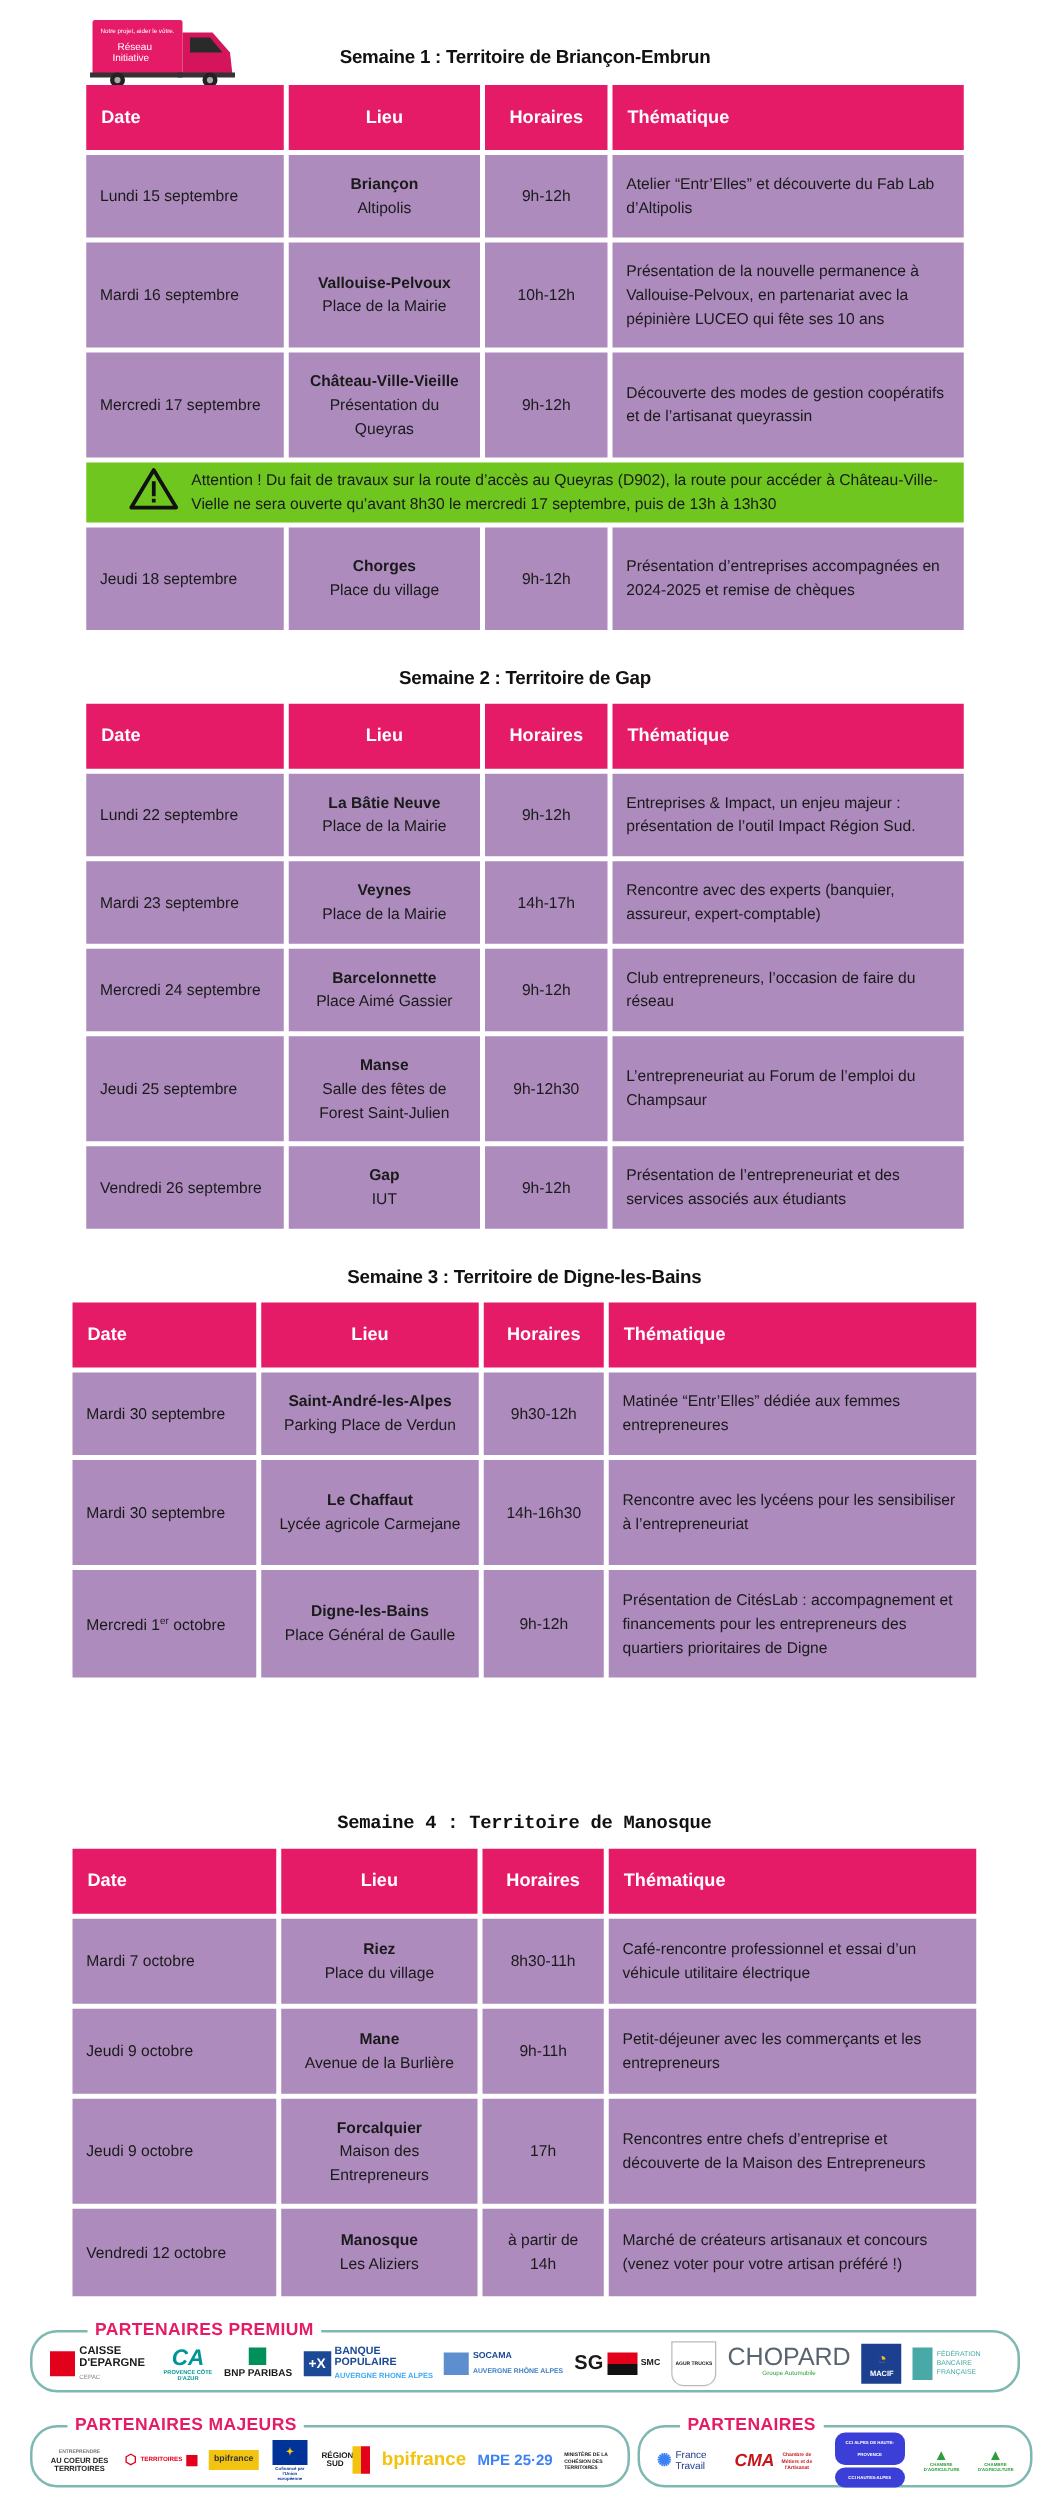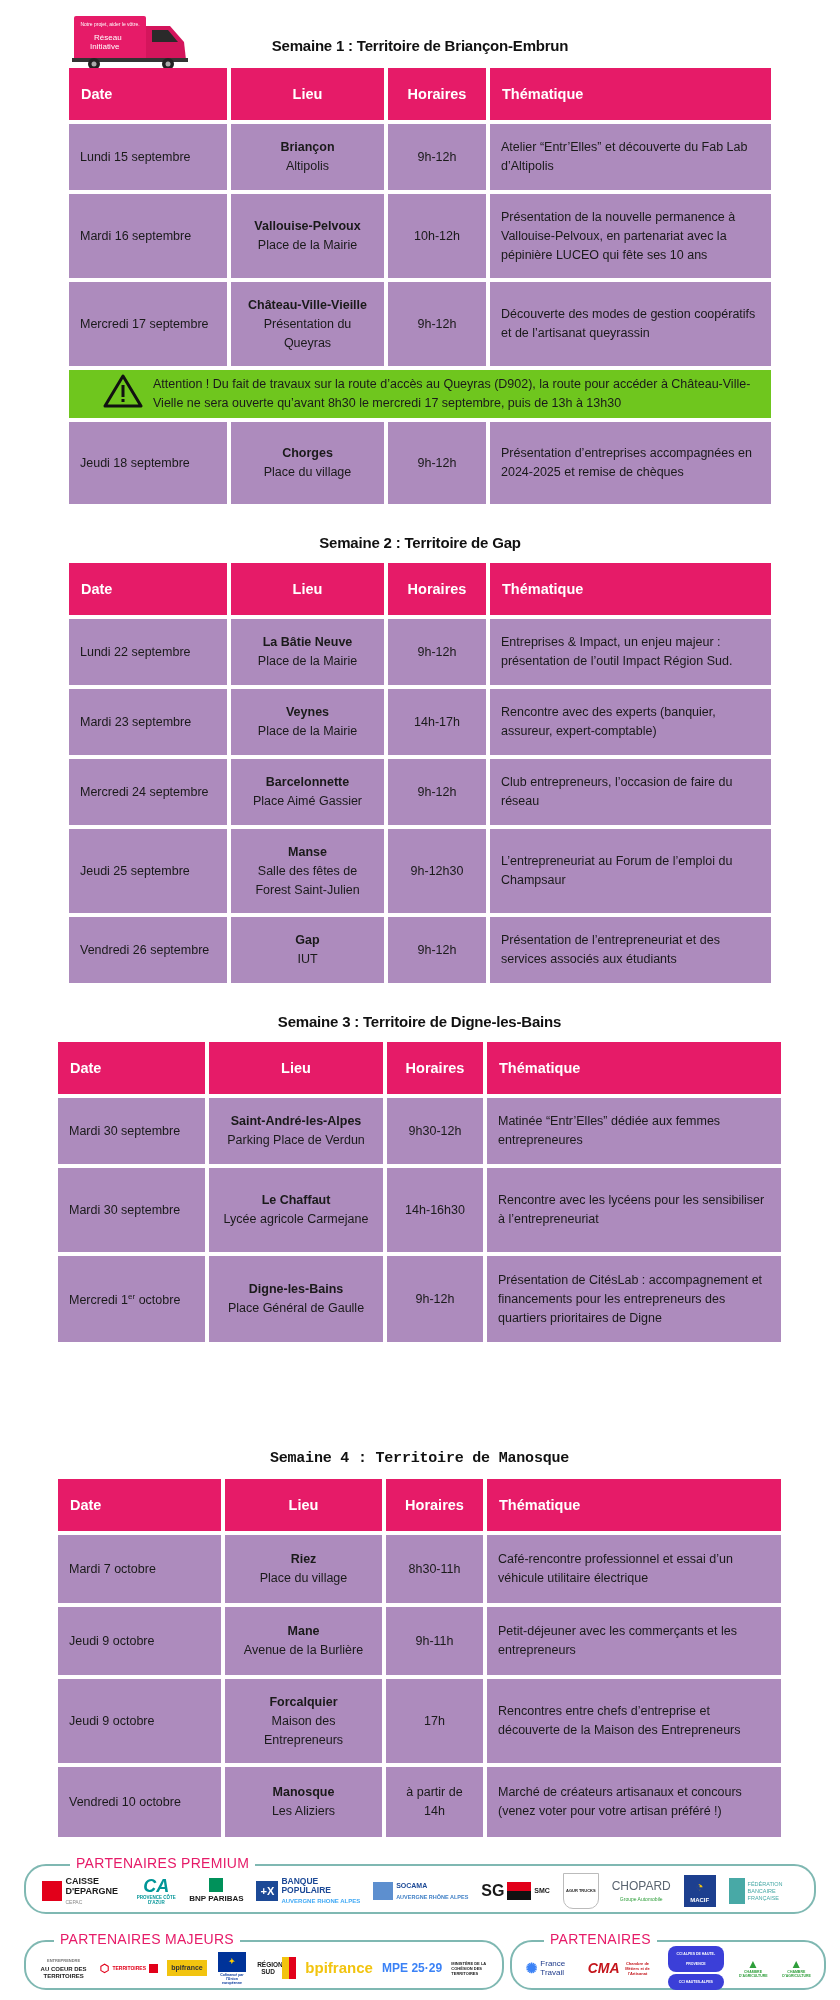--- a/index.html
+++ b/index.html
@@ -18,21 +18,21 @@
   .lieu-town { font-weight: bold; display: block; }
   .lieu-place { display: block; }
   .tbl td.warning { background: #6fc61e; padding: 4px 12px; height: 48px; }
   .warn-wrap { display: flex; align-items: center; gap: 10px; }
   .warn-text { font-size: 12.5px; line-height: 19px; color: #1a1a1a; }
   sup { font-size: 8px; }
 
   .truck { position: absolute; left: 72px; top: 12px; width: 118px; height: 60px; }
 
   .partners { position: absolute; border: 2px solid #7fb8b2; border-radius: 22px; background: #fff; }
-  .partners-title { position: absolute; top: -11px; background: #fff; padding: 0 6px; color: #e61b68; font-weight: normal; font-size: 14px; letter-spacing: 0.3px; }
+  .partners-title { position: absolute; top: -11px; background: #fff; padding: 0 6px; color: #e61b68; font-weight: bold; font-size: 14px; letter-spacing: 0.3px; }
   .logos { display: flex; align-items: center; justify-content: space-around; height: 100%; padding: 10px 10px 4px; }
   .logo { font-size: 9px; font-weight: bold; text-align: center; line-height: 10px; display: flex; align-items: center; gap: 3px; }
   .logo .mark { display: inline-block; }
 </style>
 </head>
 <body>
 
 <div class="truck">
   <svg width="118" height="60" viewBox="0 0 118 60">
     <rect x="2" y="4" width="72" height="44" rx="2" fill="#e61b68"></rect>
@@ -277,21 +277,21 @@
       <tr style="height:84px">
         <td class="c-date">Jeudi 9 octobre</td>
         <td class="c-lieu">
             <span class="lieu-town">Forcalquier</span>
             <span class="lieu-place">Maison des Entrepreneurs</span>
           </td>
         <td class="c-hor">17h</td>
         <td class="c-them">Rencontres entre chefs d’entreprise et découverte de la Maison des Entrepreneurs</td>
       </tr>
       <tr style="height:70px">
-        <td class="c-date">Vendredi 10 octobre</td>
+        <td class="c-date">Vendredi 12 octobre</td>
         <td class="c-lieu">
             <span class="lieu-town">Manosque</span>
             <span class="lieu-place">Les Aliziers</span>
           </td>
         <td class="c-hor" style="padding:6px 14px;">à partir de 14h</td>
         <td class="c-them">Marché de créateurs artisanaux et concours (venez voter pour votre artisan préféré !)</td>
       </tr>
     </tbody>
   </table>
 </section>
@@ -321,21 +321,21 @@
     </div>
     <div class="logo">
       <span style="font-size:16px;">SG</span>
       <span class="mark" style="width:24px;height:18px;background:linear-gradient(#e2001a 50%,#111 50%);"></span>
       <span style="font-size:7px;">SMC</span>
     </div>
     <div class="logo" style="width:36px;height:36px;border:1px solid #bbb;border-radius:0 0 10px 10px;">
       <span style="font-size:4px;width:100%;">AGUR TRUCKS</span>
     </div>
     <div class="logo" style="flex-direction:column;gap:0;">
-      <span style="font-size:12px;color:#5a6470;font-weight:normal;line-height:16px;">CHOPARD</span>
+      <span style="font-size:20px;color:#5a6470;font-weight:normal;line-height:16px;">CHOPARD</span>
       <span style="font-size:5px;color:#2e9e3a;font-weight:normal;">Groupe Automobile</span>
     </div>
     <div class="logo" style="width:32px;height:32px;background:#1d3f8f;color:#fff;flex-direction:column;justify-content:flex-end;padding-bottom:2px;">
       <span style="color:#f2c40f;font-size:13px;">◔</span>
       <span style="font-size:6px;">MACIF</span>
     </div>
     <div class="logo">
       <span class="mark" style="width:16px;height:26px;background:#48a9a6;"></span>
       <span style="width:50px;font-size:5.5px;color:#48a9a6;font-weight:normal;text-align:left;line-height:7px;">FÉDÉRATION BANCAIRE FRANÇAISE</span>
     </div>

